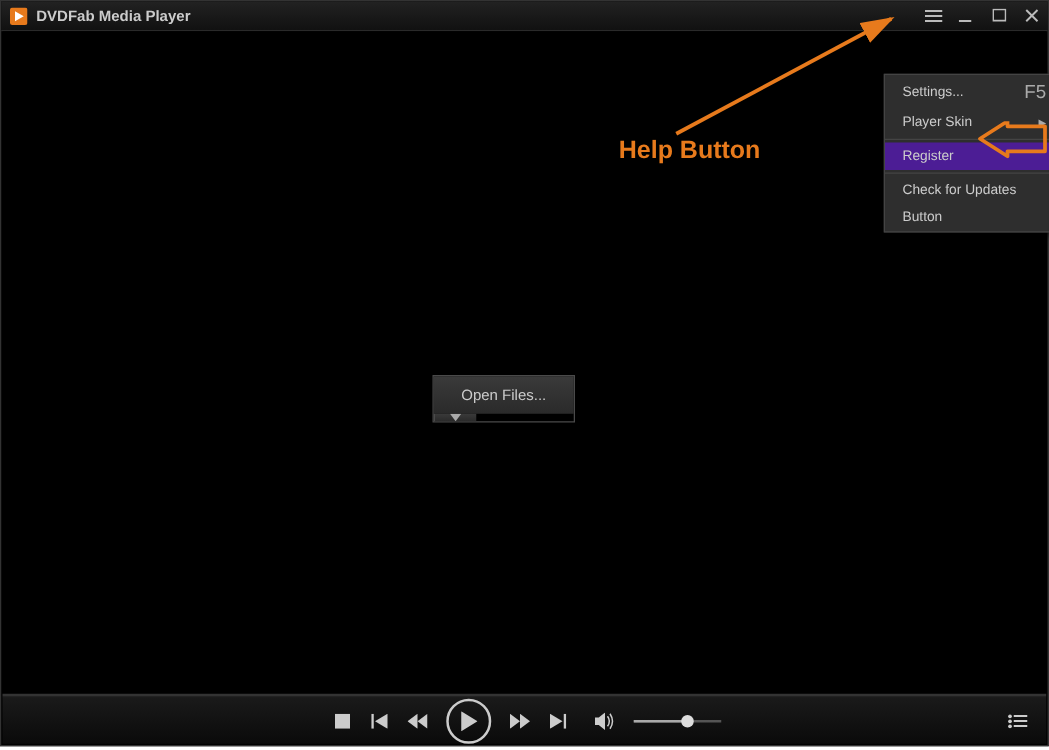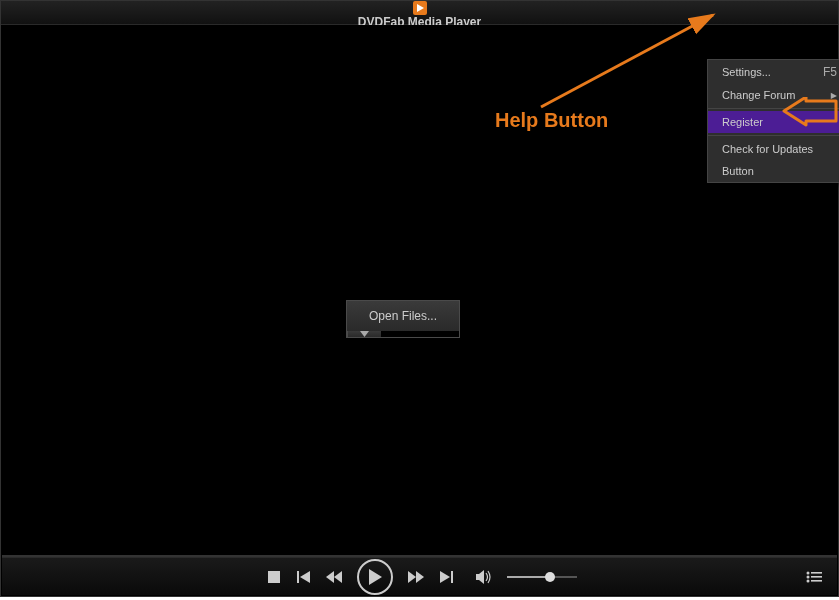--- a/index.html
+++ b/index.html
@@ -6,21 +6,20 @@
   html, body { width: 839px; height: 600px; overflow: hidden; font-family: "Segoe UI", Tahoma, sans-serif; background: #fff; }
   .window {
     position: absolute; left: 0; top: 0; width: 839px; height: 597px;
     background: #000; border: 1px solid #333;
   }
   
   .titlebar {
     height: 24px; background: linear-gradient(to bottom,#222,#111);
     display: flex; align-items: center; color: #ccc; font-size: 12px;
     border-bottom: 1px solid #2a2a2a;
-    flex-direction: column;
   }
   .logo-icon {
     width: 16px; height: 16px; margin: 0 6px; display: inline-flex; align-items: center; justify-content: center;
   }
   .title-text { font-weight: bold; }
   .titlebar-spacer { flex: 1; }
   .titlebar-btn {
     width: 26px; height: 22px; display: inline-flex; align-items: center; justify-content: center;
     color: #bbb; cursor: pointer;
   }
@@ -79,21 +78,21 @@
     position: absolute; left: 706px; top: 22px; width: 141px;
     background: #2e2e2e; color: #ccc; font-size: 11px;
     border: 1px solid #444; box-shadow: -2px 2px 6px rgba(0,0,0,.6); margin-top: 36px;
   }
   .menu-item {
     display: flex; align-items: center; justify-content: space-between;
     padding: 5px 10px 5px 14px; cursor: pointer;
   }
   .menu-item:hover, .menu-item.highlight { background: #4c1d95; }
   .menu-sep { height: 1px; background: #444; margin: 2px 0; }
-  .menu-shortcut { color: #aaa; font-size: 12px; }
+  .menu-shortcut { color: #aaa; font-size: 15px; }
   .menu-arrow { font-size: 8px; color: #aaa; }
 
   
   .annotation-label {
     position: absolute; left: 494px; top: 108px;
     color: #e77a1c; font-size: 20px; font-weight: bold;
   }
   .arrow-svg { position: absolute; pointer-events: none; }
 </style>
 </head>
@@ -207,21 +206,21 @@
       </svg>
     </span>
   </div>
 
   <div class="menu" id="menu">
       <div class="menu-item">
         <span>Settings...</span>
         <span class="menu-shortcut">F5</span>
       </div>
       <div class="menu-item">
-        <span>Change Forum</span>
+        <span>Player Skin</span>
         <span class="menu-arrow">▶</span>
       </div>
       <div class="menu-sep"></div>
       <div class="menu-item highlight">
         <span>Register</span>
       </div>
       <div class="menu-sep"></div>
       <div class="menu-item">
         <span>Check for Updates</span>
       </div>

